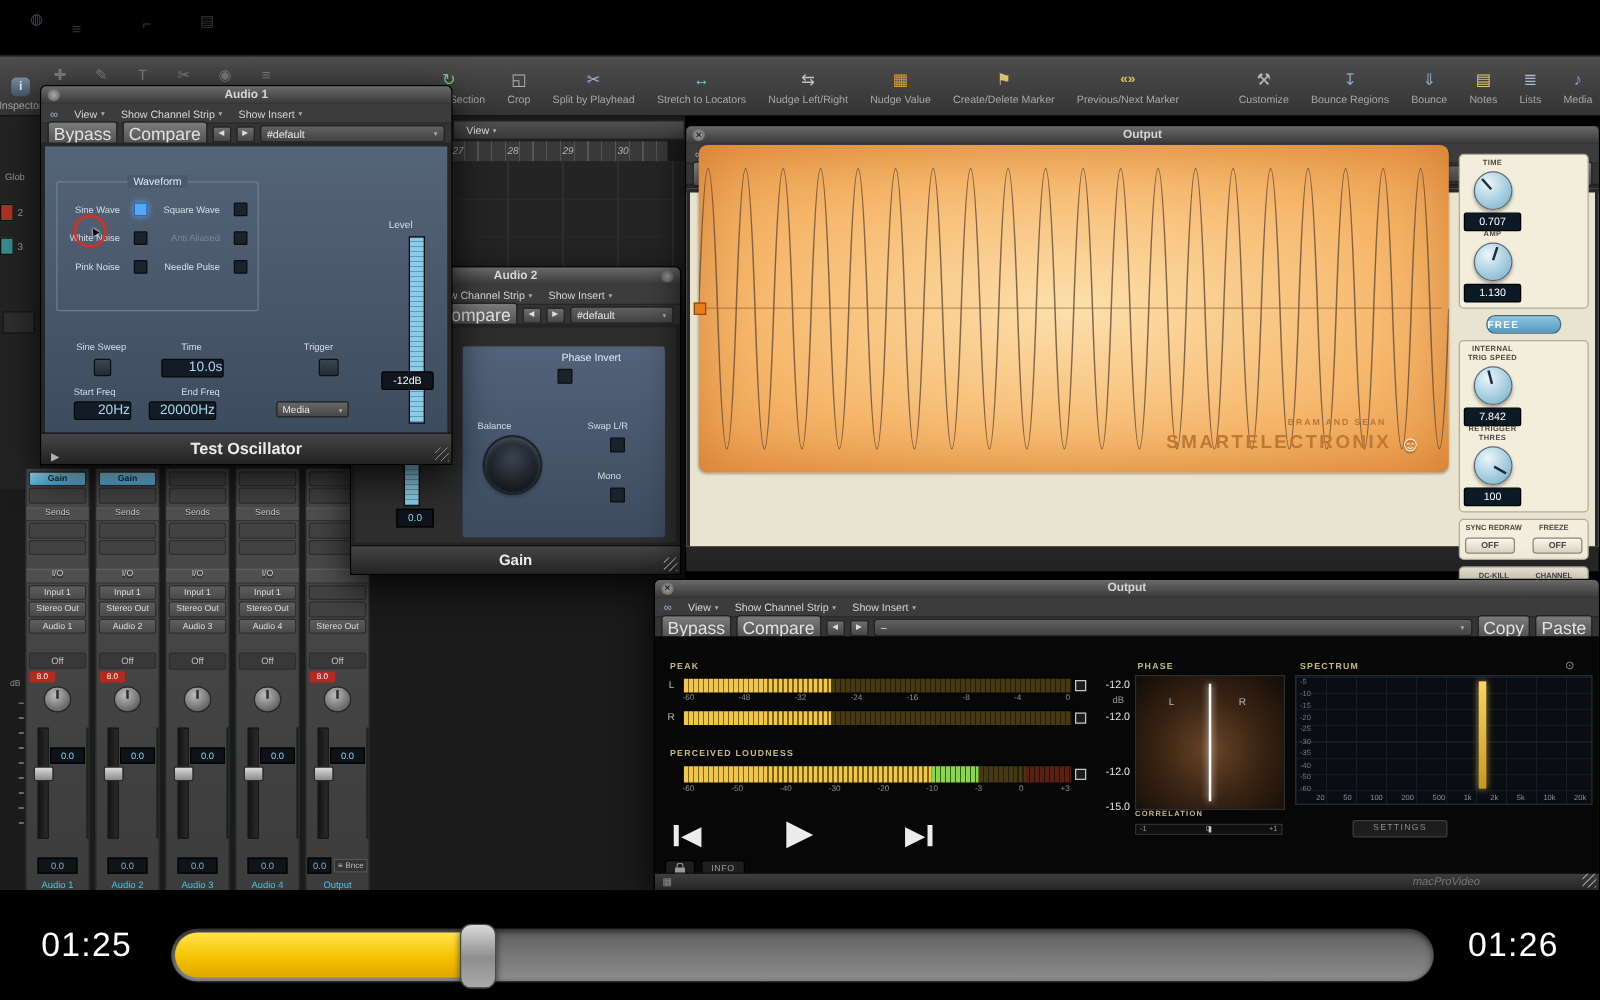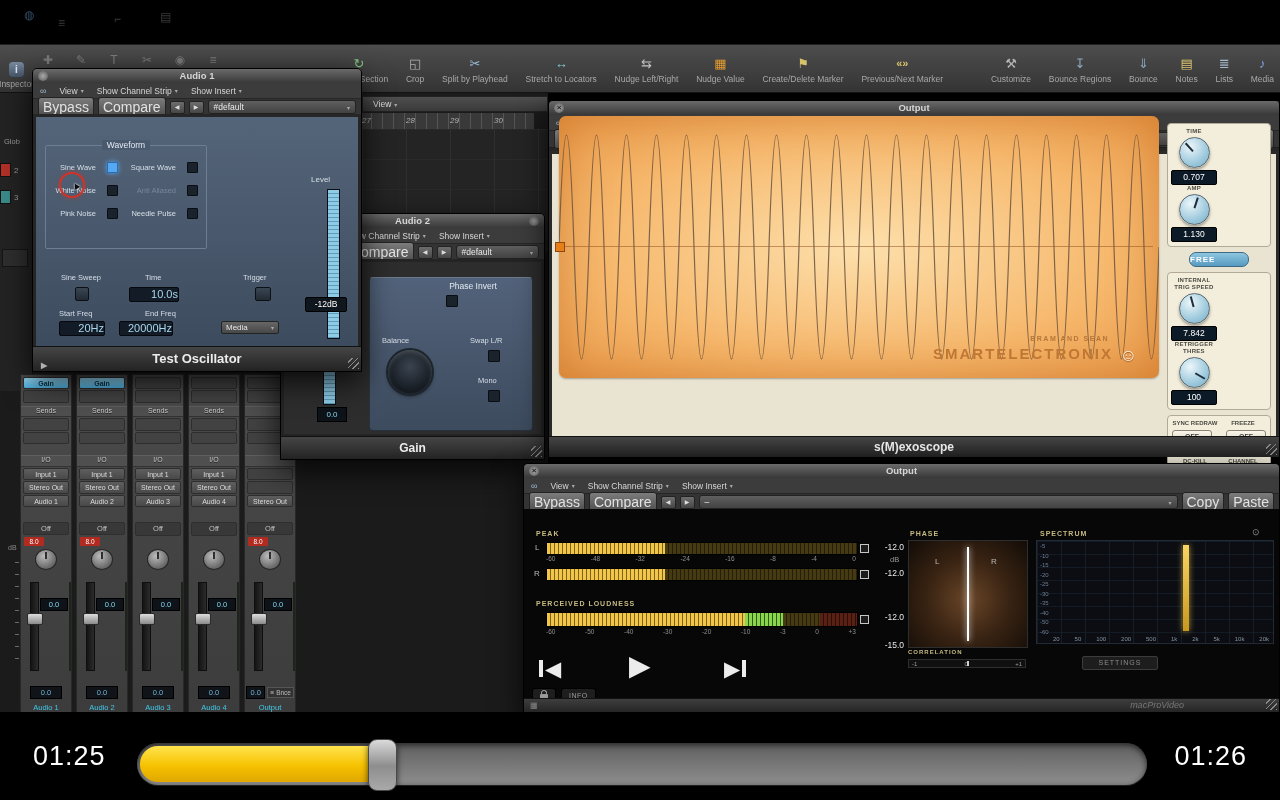--- a/index.html
+++ b/index.html
@@ -760,24 +760,20 @@
           <span class="sx-lbl2">DC-KILL</span>
           <span class="sx-lbl2">CHANNEL</span>
         </div>
         <div class="sx-r">
           <span class="sx-off">OFF</span>
           <span class="sx-off sx-on">RIGHT</span>
         </div>
       </div>
     </div>
 
-    <div class="pfoot sfoot">
-      <span>s(M)exoscope</span>
-      <span class="rsz"></span>
-    </div>
   </div>
 
   <div id="win-meter" class="pwin">
     <div class="ptit">
       <span class="pclose">×</span>
       <span>Output</span>
     </div>
     <div class="pmenu">
       <span class="linkic">∞</span>
       <span class="mitem">

